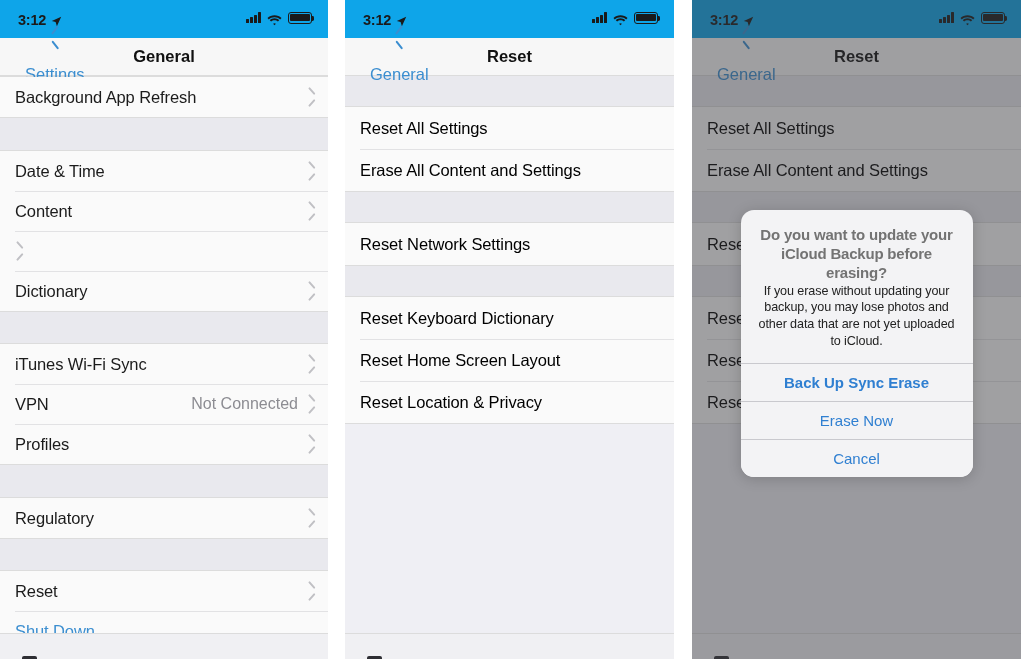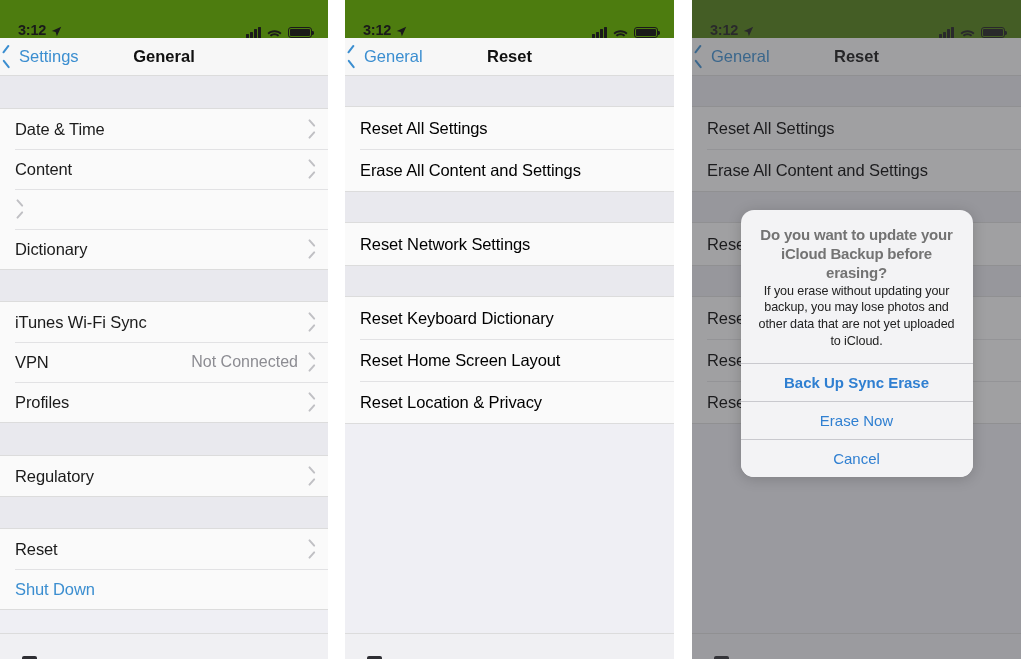--- a/index.html
+++ b/index.html
@@ -29,25 +29,25 @@
 
   .screen {
     position: relative;
     width: 100%; height: 100%;
     background: #efeff4;
   }
 
   
   .statusbar {
     height: 38px;
-    background: #4d7c0f;
+    background: #0ea5e9;
     display: flex;
-    align-items: flex-end;
+    align-items: flex-start;
     justify-content: space-between;
-    padding: 4px 16px 0 18px;
+    padding: 12px 16px 0 18px;
   }
   .sb-left {
     display: flex; align-items: center; gap: 5px;
     font-size: 14.5px; font-weight: bold; color: #1a1a1a;
     letter-spacing: -0.2px;
   }
   .loc-arrow {
     display: inline-block; width: 11px; height: 11px;
     position: relative; top: -1px;
   }
@@ -71,24 +71,25 @@
 
   
   .navbar {
     height: 38px;
     background: #f7f7f7;
     position: relative;
     display: flex; align-items: center;
     border-bottom: 0.5px solid #dcdcdc;
   }
   .nav-back {
-    display: flex; align-items: center; gap: 8px;
-    padding-left: 1px;
+    display: flex; align-items: center; gap: 19px;
+    padding-left: 25px;
     color: #3b8ed0; font-size: 16.5px;
     cursor: pointer;
+    flex-direction: column;
   }
   .chev-left {
     width: 10px; height: 17px; position: relative; flex: none;
   }
   .chev-left::before, .chev-left::after {
     content:''; position: absolute; left: 2px; width: 9.5px; height: 2.4px;
     background: #3b8ed0; border-radius: 2px;
   }
   .chev-left::before { top: 4.2px; transform: rotate(-52deg); transform-origin: left center; }
   .chev-left::after  { top: 10.6px; transform: rotate(52deg); transform-origin: left center; }
@@ -222,20 +223,26 @@
       <div class="navbar">
         <div class="nav-back">
           <span class="chev-left"></span>
           <span>Settings</span>
         </div>
         <div class="nav-title">General</div>
       </div>
 
       <div class="list">
 
+        <div class="group">
+          <div class="row">
+            <span class="row-label">Background App Refresh</span>
+            <span class="chev-right"></span>
+          </div>
+        </div>
 
         <div class="spacer" style="height:32px"></div>
 
         <div class="group">
           <div class="row">
             <span class="row-label">Date &amp; Time</span>
             <span class="chev-right"></span>
           </div>
           <div class="row">
             <span class="row-label">Content</span>

